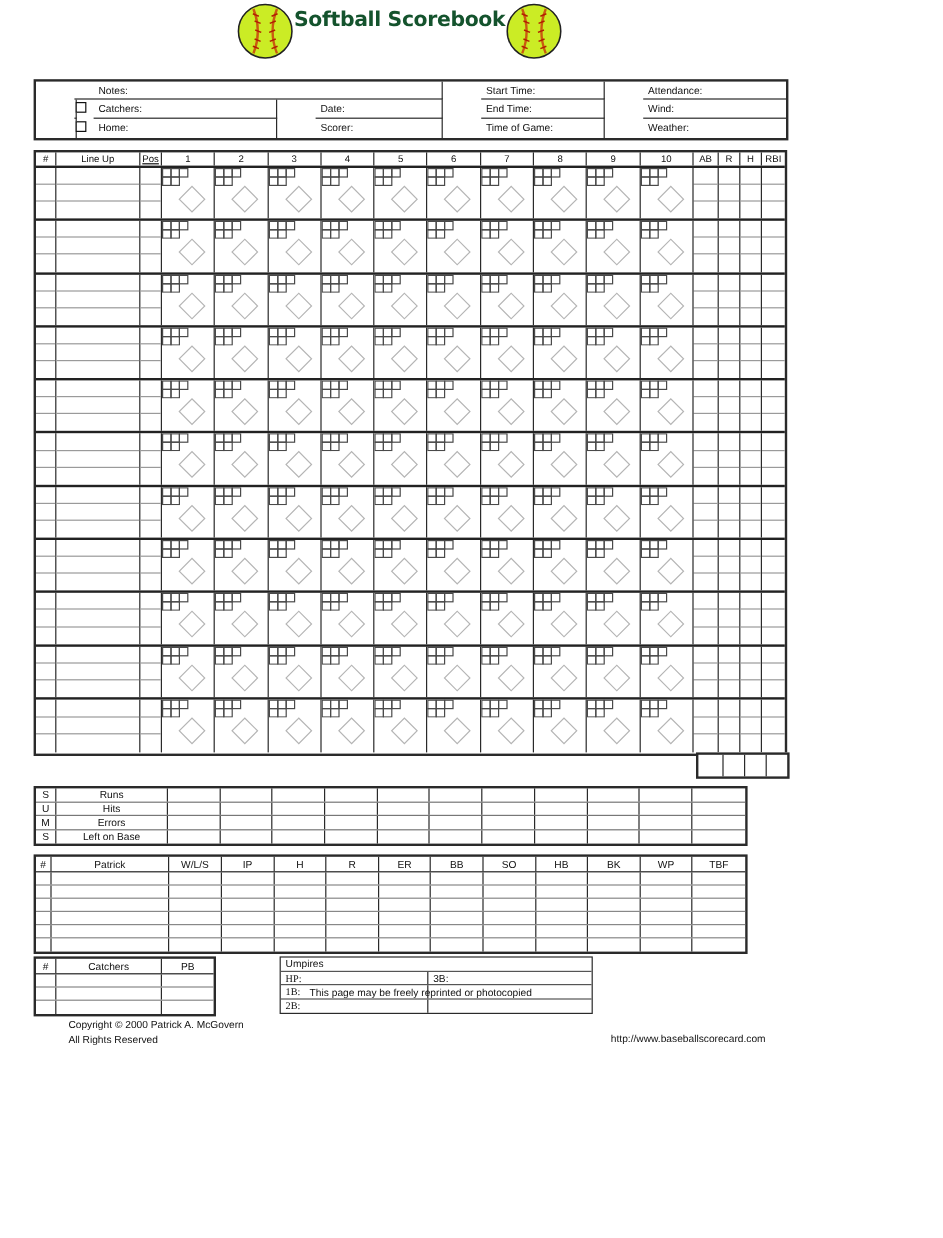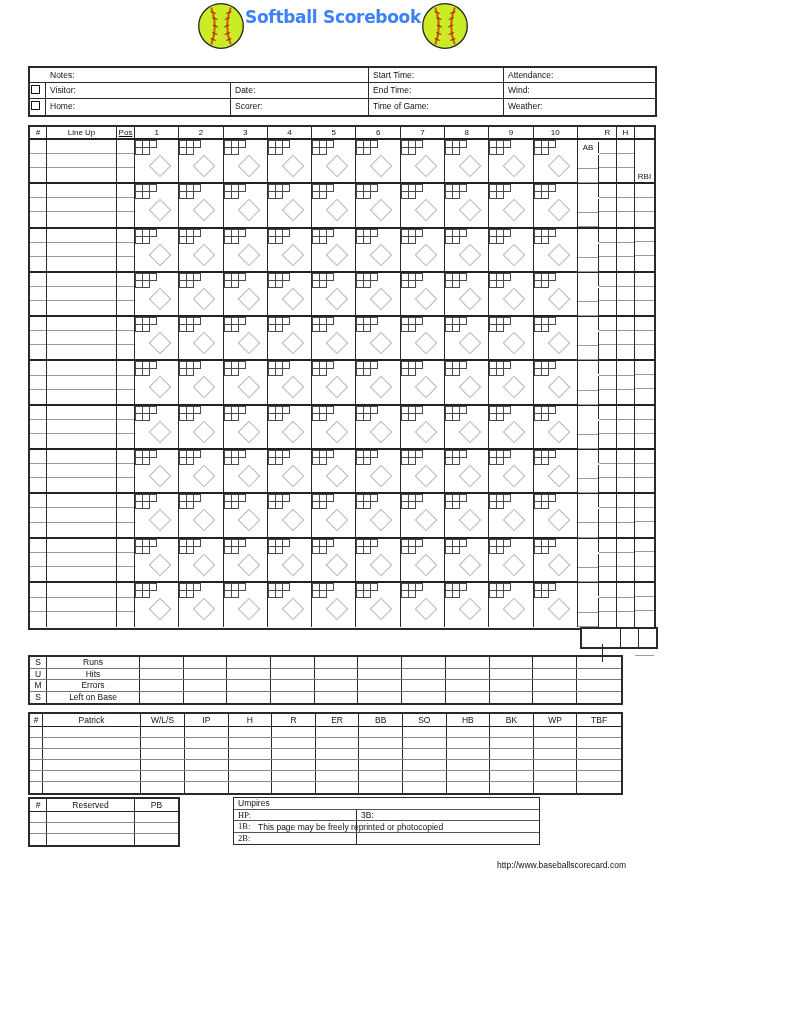--- a/index.html
+++ b/index.html
@@ -4,46 +4,46 @@
 <style>
   * { margin:0; padding:0; box-sizing:border-box; }
   html,body { background:#fff; }
   .page { position:relative; width:786px; height:1032px; background:#fff;
           font-family:"Liberation Sans", sans-serif; color:#111; overflow:hidden; }
 
   
   .titlebar { position:absolute; left:197px; top:2px; width:270px;
               display:flex; align-items:center; justify-content:space-between; }
   .titlebar h1 { font-family:"DejaVu Sans", sans-serif; font-weight:bold; font-size:17px;
-                 color:#3b82f6; white-space:nowrap; align-self:flex-start; margin-top:5px; letter-spacing:-0.3px; }
+                 color:#14532d; white-space:nowrap; align-self:flex-start; margin-top:5px; letter-spacing:-0.3px; }
   .ball svg { display:block; }
 
   
   .toptable { position:absolute; left:28px; top:66px; width:629px; height:51px;
               border:2px solid #2a2a2a; display:grid;
               grid-template-columns:16px 185px 138px 135px 1fr;
               grid-template-rows:15px 16px 1fr; font-size:8.5px; }
-  .tcell { border-right:1.5px solid #2a2a2a; border-bottom:1.5px solid #2a2a2a; padding:2px 0 0 4px; }
+  .tcell { border-right:1.5px solid #2a2a2a; border-bottom:1.5px solid #2a2a2a; padding:2px 0 0 4px;margin-left:32px; }
   .tcell.span3 { grid-column:1/4; padding-left:20px; }
   .tcell.no-r { border-right:none; }
   .tcell.no-b { border-bottom:none; }
   .tcell.cb { padding:2px 0 0 1px; }
   .checkbox { display:block; width:9px; height:9px; border:1.2px solid #111; background:#fff; }
 
   
   .maingrid { position:absolute; left:28px; top:125px; width:628px; height:505px; border:2px solid #2a2a2a; }
   .ghead { display:flex; height:13px; border-bottom:2.5px solid #222; font-size:8px; }
   .ghead .gc { display:flex; align-items:center; justify-content:center; }
   .grow { display:flex; height:44.3px; border-bottom:2px solid #222; }
   .grow-last { border-bottom:none; }
   .gc { border-right:1.5px solid #2a2a2a; height:100%; }
   .c-num { width:17px; } .c-line { width:70px; } .c-pos { width:18px;text-decoration:underline; }
   .c-inn { width:44.3px; position:relative; }
-  .c-ab { width:21px;margin-top:15px; } .c-r { width:18px; } .c-h { width:18px; }
-  .c-rbi { width:19px; border-right:none;margin-top:44px; }
+  .c-ab { width:21px; } .c-r { width:18px; } .c-h { width:18px; }
+  .c-rbi { width:19px; border-right:none; }
   .sub { height:33.3333%; border-bottom:1px solid #9a9a9a; }
   .sub:last-child { border-bottom:none; }
   .pitchbox { position:absolute; left:0; top:0; }
   .diamond { position:absolute; left:17px; top:18px; width:16px; height:16px;
              border:1.2px solid #b5b5b5; transform:rotate(45deg); background:transparent; }
   .totalsblock { position:absolute; left:550px; top:500px; width:78px; height:22px;
                  border:2px solid #2a2a2a; background:#fff; display:flex; }
   .totalsblock .tc { border-right:1.5px solid #2a2a2a; height:100%; }
   .totalsblock .c-rbi { border-right:none; flex:1; }
 
@@ -60,31 +60,31 @@
   .catchers { position:absolute; left:28px; top:797px; width:152px; border:2px solid #2a2a2a; font-size:8.5px; }
   .prow { display:flex; height:11px; border-bottom:1px solid #888; }
   .prow.phead { height:12.5px; border-bottom:1.5px solid #222; }
   .prow:last-child { border-bottom:none; }
   .pc { border-right:1.5px solid #2a2a2a; display:flex; align-items:center; justify-content:center; height:100%; }
   .pc:last-child { border-right:none; }
   .p-num { width:13px; } .p-name { width:98px; } .p-wls { width:44px; } .p-stat { width:43.6px; }
   .k-num { width:17px; } .k-name { width:88px; } .k-pb { flex:1; }
 
   
-  .umpires { position:absolute; left:233px; top:797px; width:307px; border:1.5px solid #2a2a2a; font-size:8.5px; }
+  .umpires { position:absolute; left:233px; top:797px; width:261px; border:1.5px solid #2a2a2a; font-size:8.5px; }
   .urow { display:flex; height:11.5px; border-bottom:1px solid #555; align-items:center; }
   .urow:last-child { border-bottom:none;justify-content:center; }
   .u-title { padding-left:4px; }
   .ul { width:123px; border-right:1.5px solid #2a2a2a; padding-left:4px; height:100%; display:flex; align-items:center;font-family:Liberation Serif, serif; }
   .ur { flex:1; padding-left:4px; height:100%; display:flex; align-items:center; }
 
   
   .copyright { position:absolute; left:57px; top:848px; font-size:8.5px; line-height:12px; }
   .freenote  { position:absolute; left:258px; top:822px; font-size:8.5px; }
-  .website   { position:absolute; left:497px; top:860px; font-size:8.5px;text-align:right; }
+  .website   { position:absolute; left:509px; top:860px; font-size:8.5px;text-align:right; }
 </style>
 </head>
 <body>
 
 <div class="page">
 
   <div class="titlebar">
     <span class="ball">
       <svg width="48" height="48" viewBox="0 0 48 48">
         <circle cx="24" cy="24" r="22.3" stroke="#222" stroke-width="1.3" fill="#cbec25"></circle>
@@ -107,21 +107,21 @@
   </div>
 
   <div class="toptable">
     <div class="tcell span3">Notes:</div>
     <div class="tcell">Start Time:</div>
     <div class="tcell no-r">Attendance:</div>
 
     <div class="tcell cb">
         <span class="checkbox"></span>
       </div>
-    <div class="tcell">Visitor:</div>
+    <div class="tcell">Catchers:</div>
     <div class="tcell">Date:</div>
     <div class="tcell">End Time:</div>
     <div class="tcell no-r">Wind:</div>
 
     <div class="tcell cb no-b">
         <span class="checkbox"></span>
       </div>
     <div class="tcell no-b">Home:</div>
     <div class="tcell no-b">Scorer:</div>
     <div class="tcell no-b">Time of Game:</div>
@@ -2050,21 +2050,21 @@
         <div class="pc p-stat"></div>
         <div class="pc p-stat"></div>
         <div class="pc p-stat"></div>
         <div class="pc p-stat"></div>
       </div>
     </div>
 
   <div class="catchers">
       <div class="prow phead">
         <div class="pc k-num">#</div>
-        <div class="pc k-name">Reserved</div>
+        <div class="pc k-name">Catchers</div>
         <div class="pc k-pb">PB</div>
       </div>
       <div class="prow">
         <div class="pc k-num"></div>
         <div class="pc k-name"></div>
         <div class="pc k-pb"></div>
       </div>
       <div class="prow">
         <div class="pc k-num"></div>
         <div class="pc k-name"></div>
@@ -2086,16 +2086,20 @@
     <div class="urow">
       <div class="ul">1B:</div>
       <div class="ur"></div>
     </div>
     <div class="urow">
       <div class="ul">2B:</div>
       <div class="ur"></div>
     </div>
   </div>
 
+  <div class="copyright">
+    <div>Copyright © 2000 Patrick A. McGovern</div>
+    <div>All Rights Reserved</div>
+  </div>
   <div class="freenote">This page may be freely reprinted or photocopied</div>
   <div class="website">http://www.baseballscorecard.com</div>
 
 </div>
 
 </body></html>

